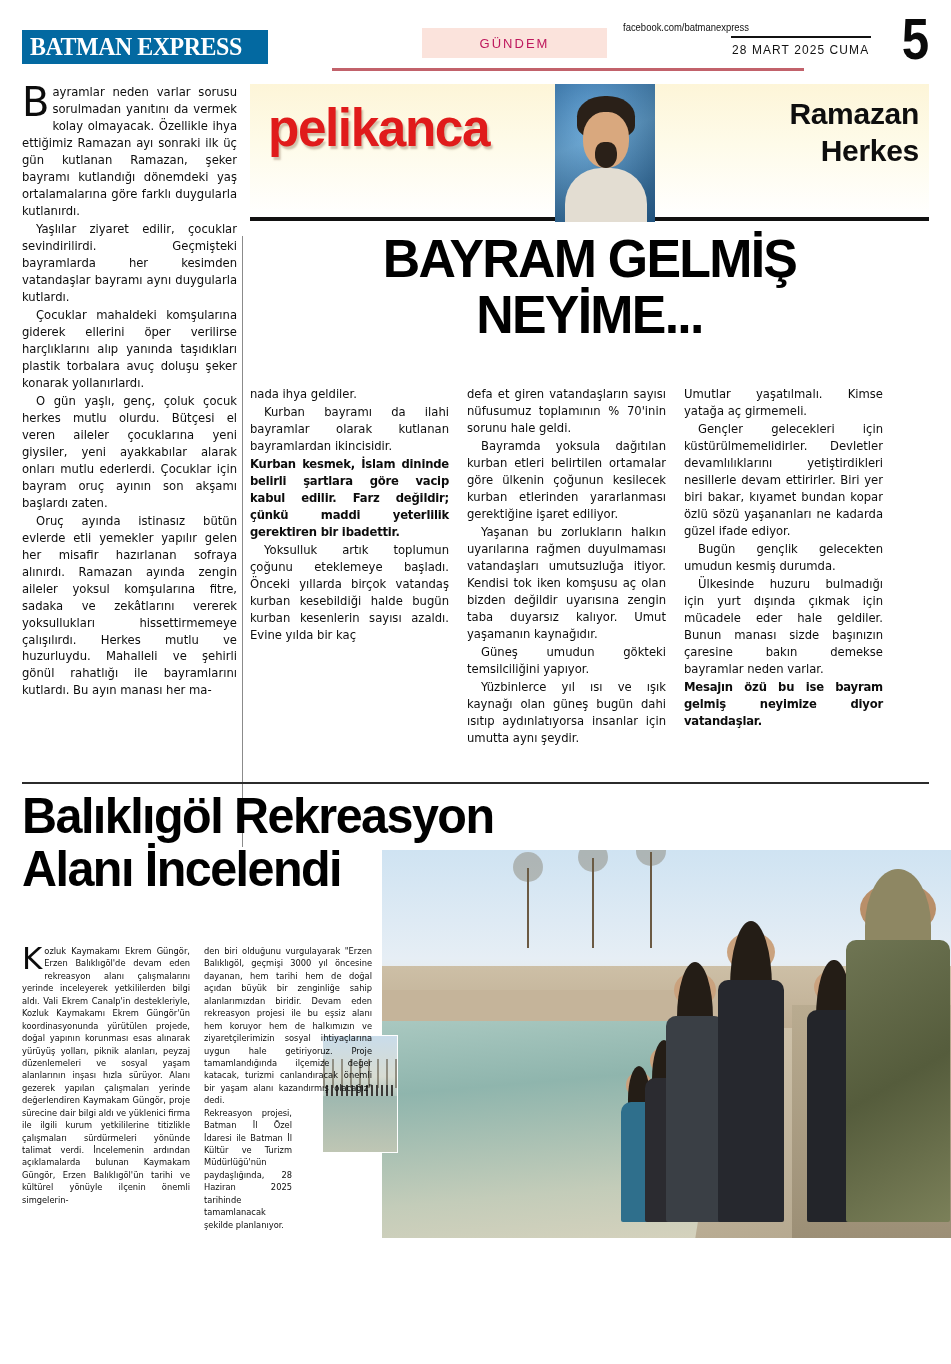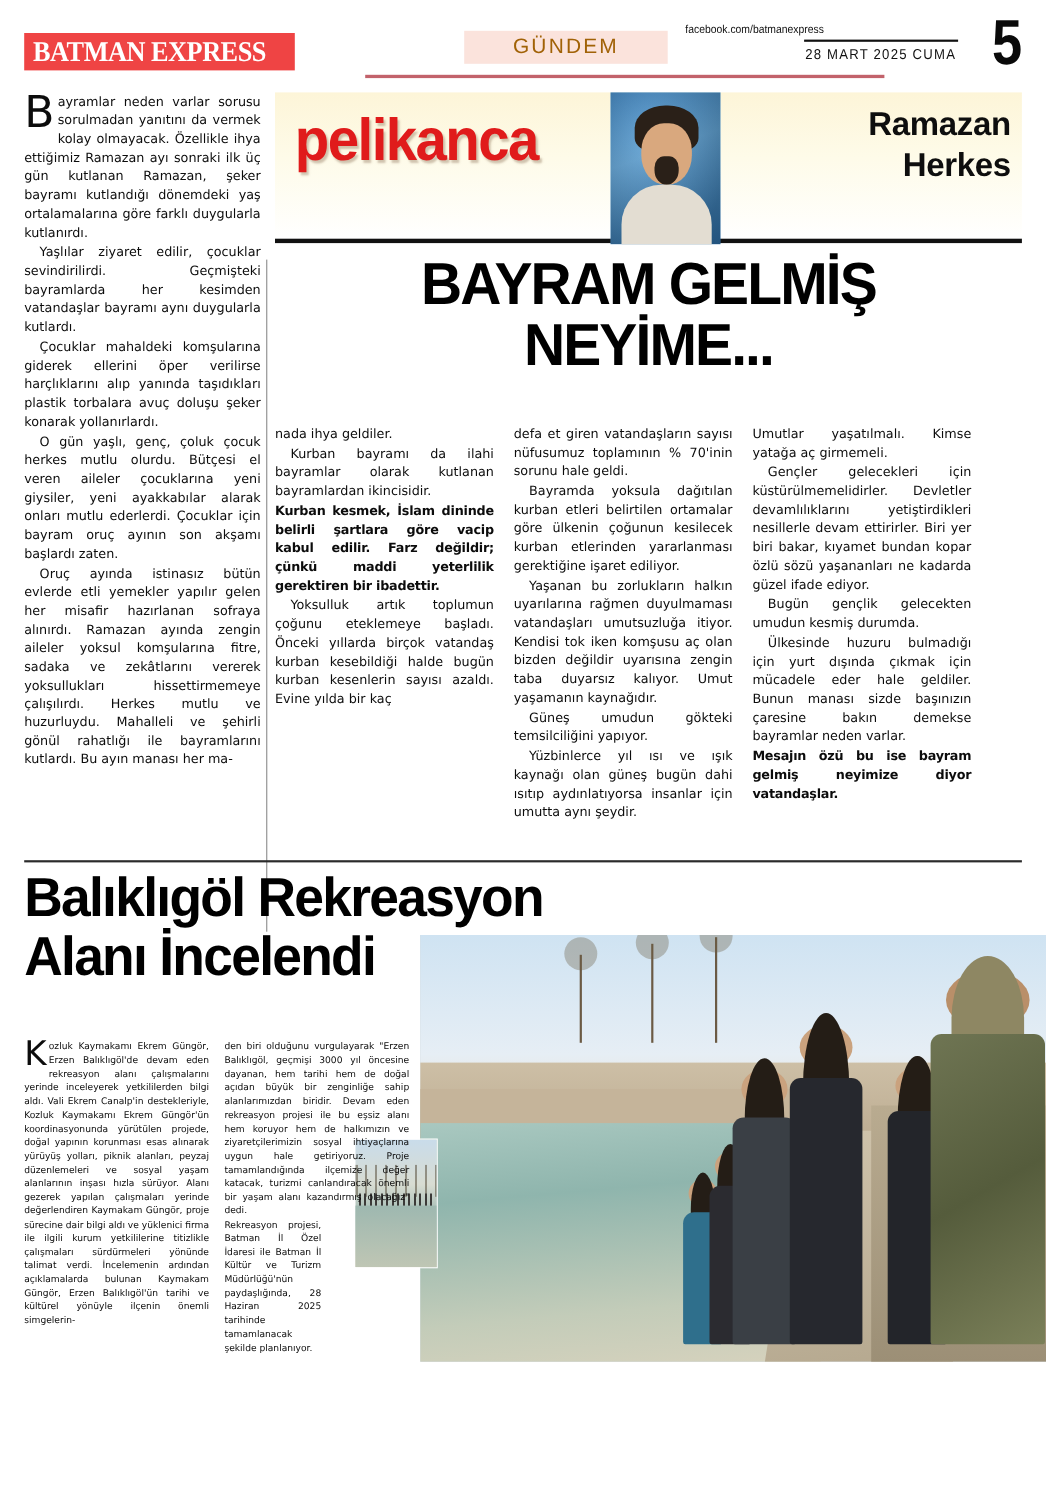--- a/index.html
+++ b/index.html
@@ -25,21 +25,21 @@
   .masthead {
     position: relative;
     height: 78px;
     margin: 0 22px;
   }
 
   .logo-box {
     position: absolute;
     left: 0;
     top: 30px;
-    background: #ef4444;
+    background: #0369a1;
     padding: 3px 8px 4px 8px;
     height: 34px;
     display: flex;
     align-items: center;
   }
   .logo-text {
     color: #ffffff;
     font-family: "Liberation Serif", serif;
     font-weight: bold;
     font-size: 26px;
@@ -66,23 +66,23 @@
     top: 28px;
     width: 185px;
     height: 30px;
     background: #fbe3dc;
     display: flex;
     align-items: center;
     justify-content: center;
   }
   .gundem-band span {
     font-family: "Liberation Sans", sans-serif;
-    font-size: 19px;
+    font-size: 13px;
     letter-spacing: 2px;
-    color: #a16207;
+    color: #be185d;
   }
 
   .fb-link {
     position: absolute;
     right: 180px;
     top: 21px;
     font-size: 10.5px;
     color: #111;
     white-space: nowrap;
     transform: scaleX(0.9);

